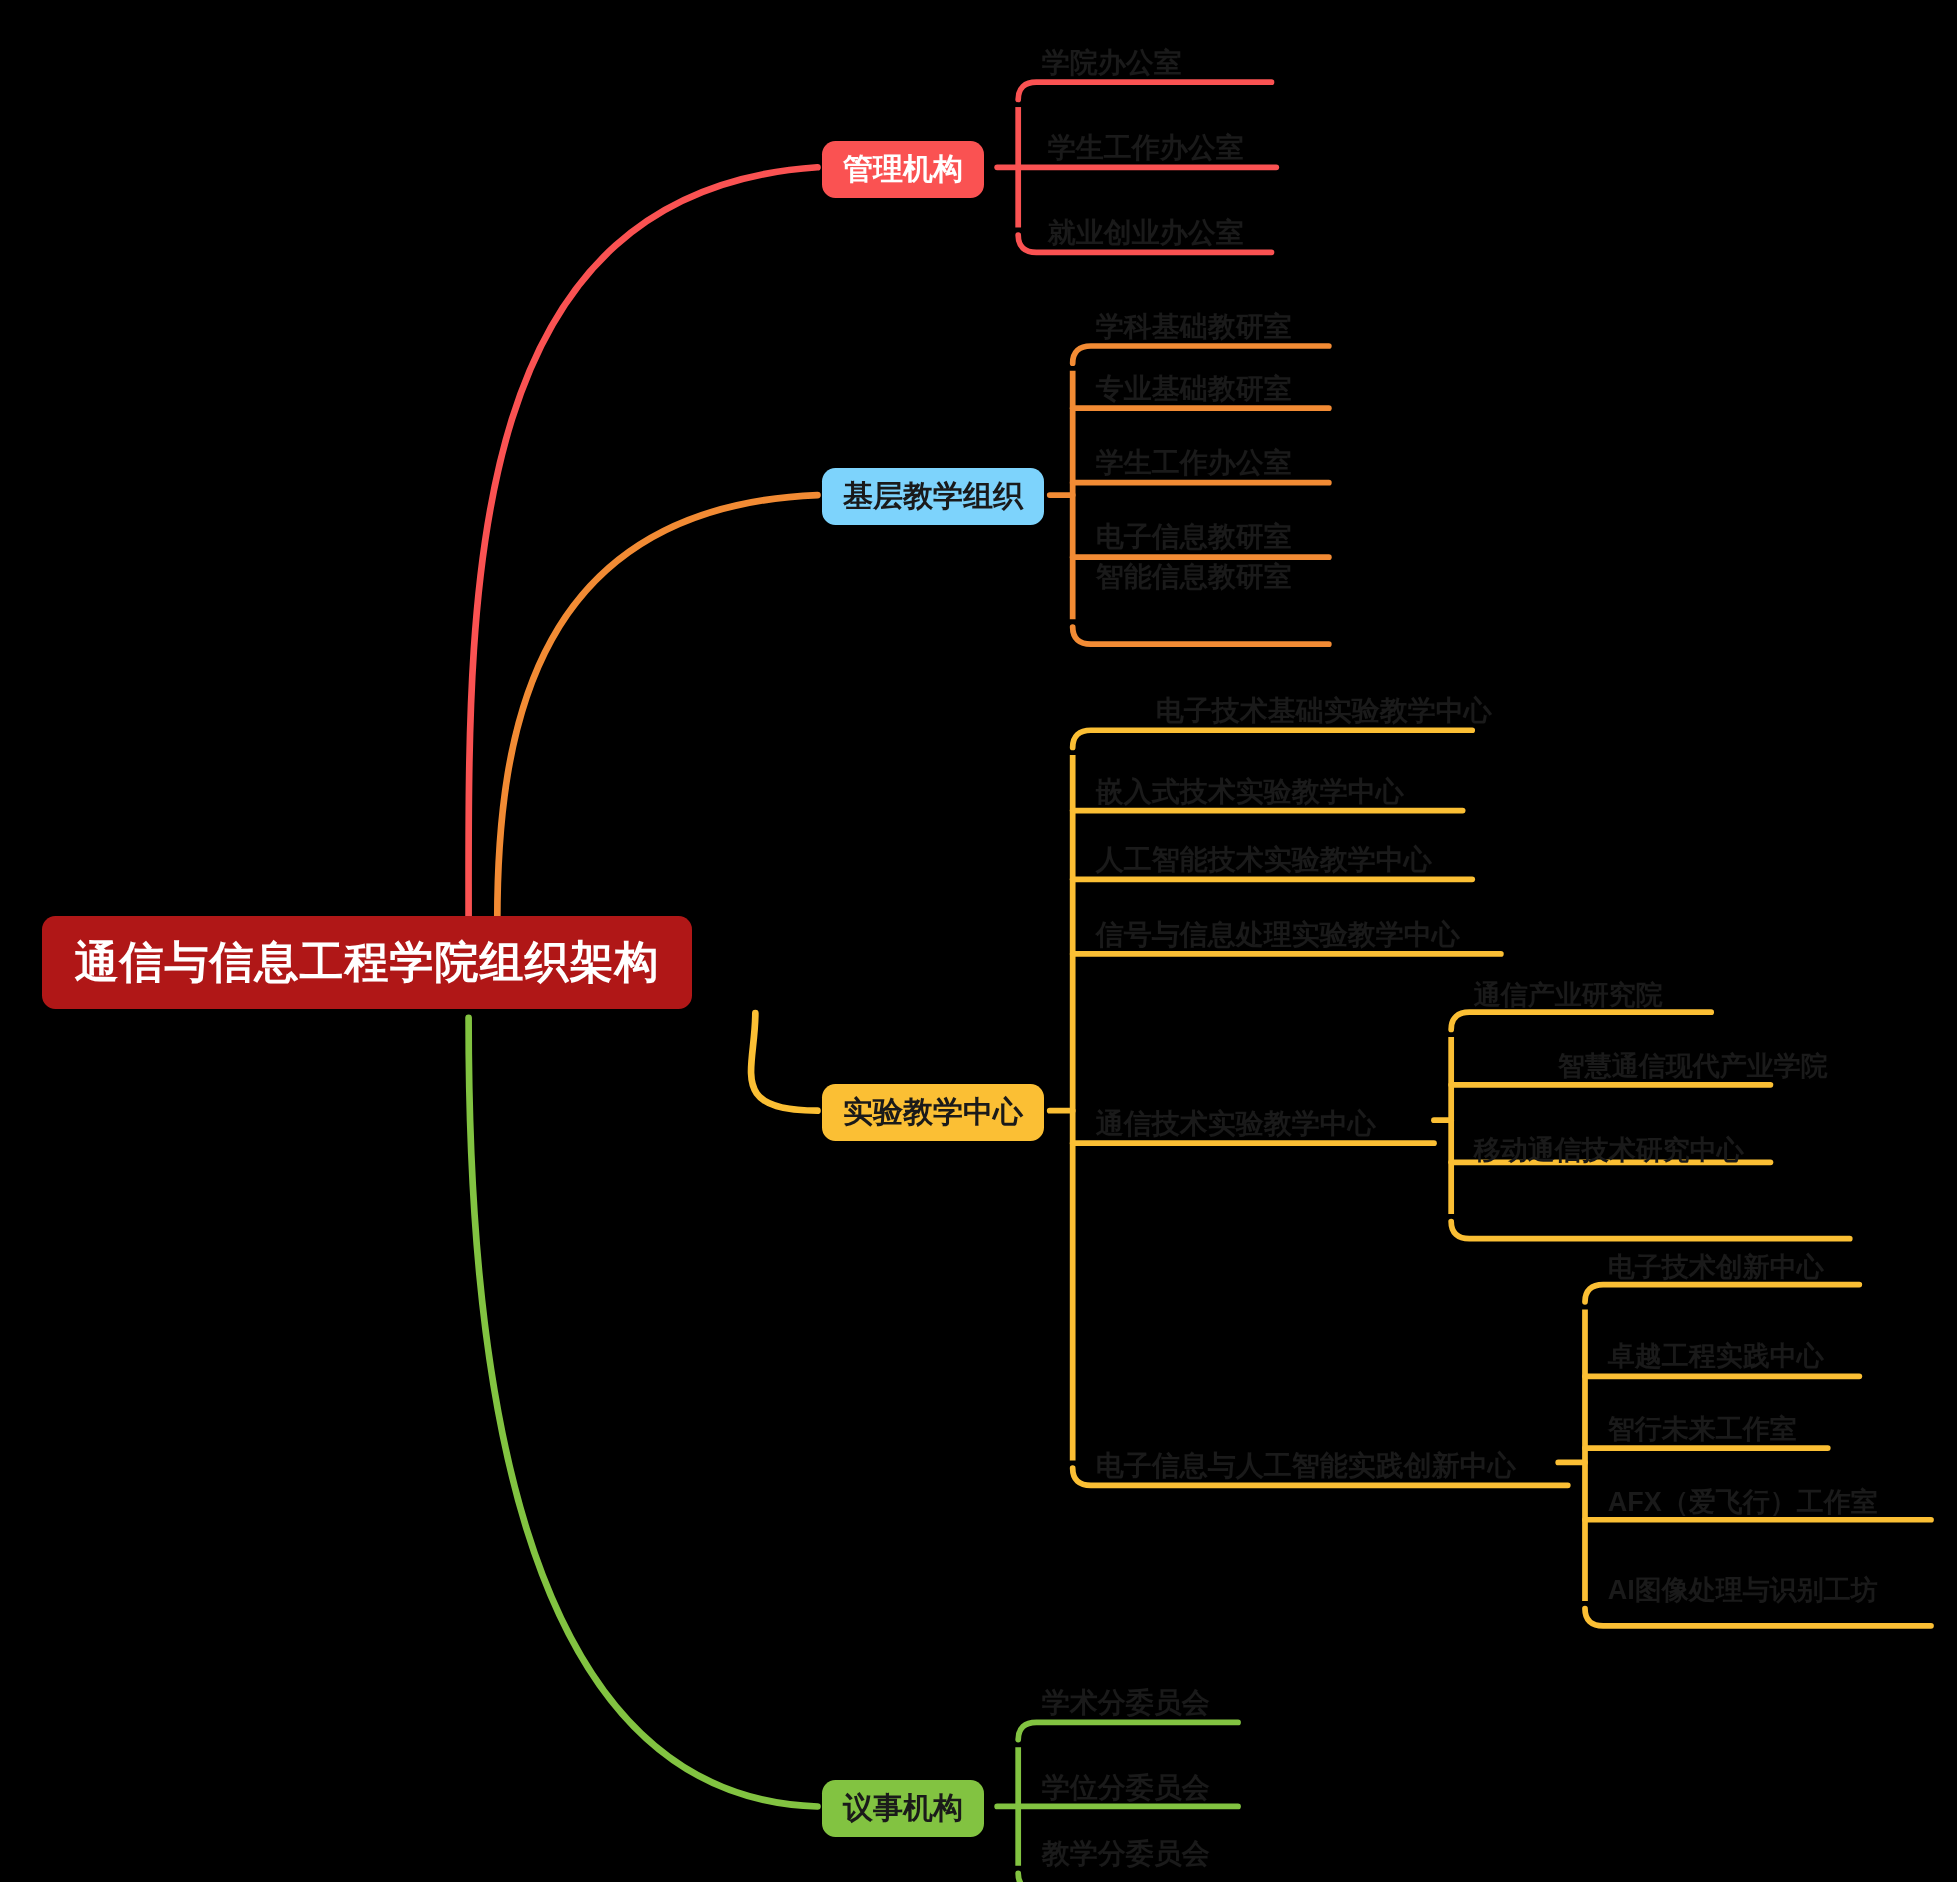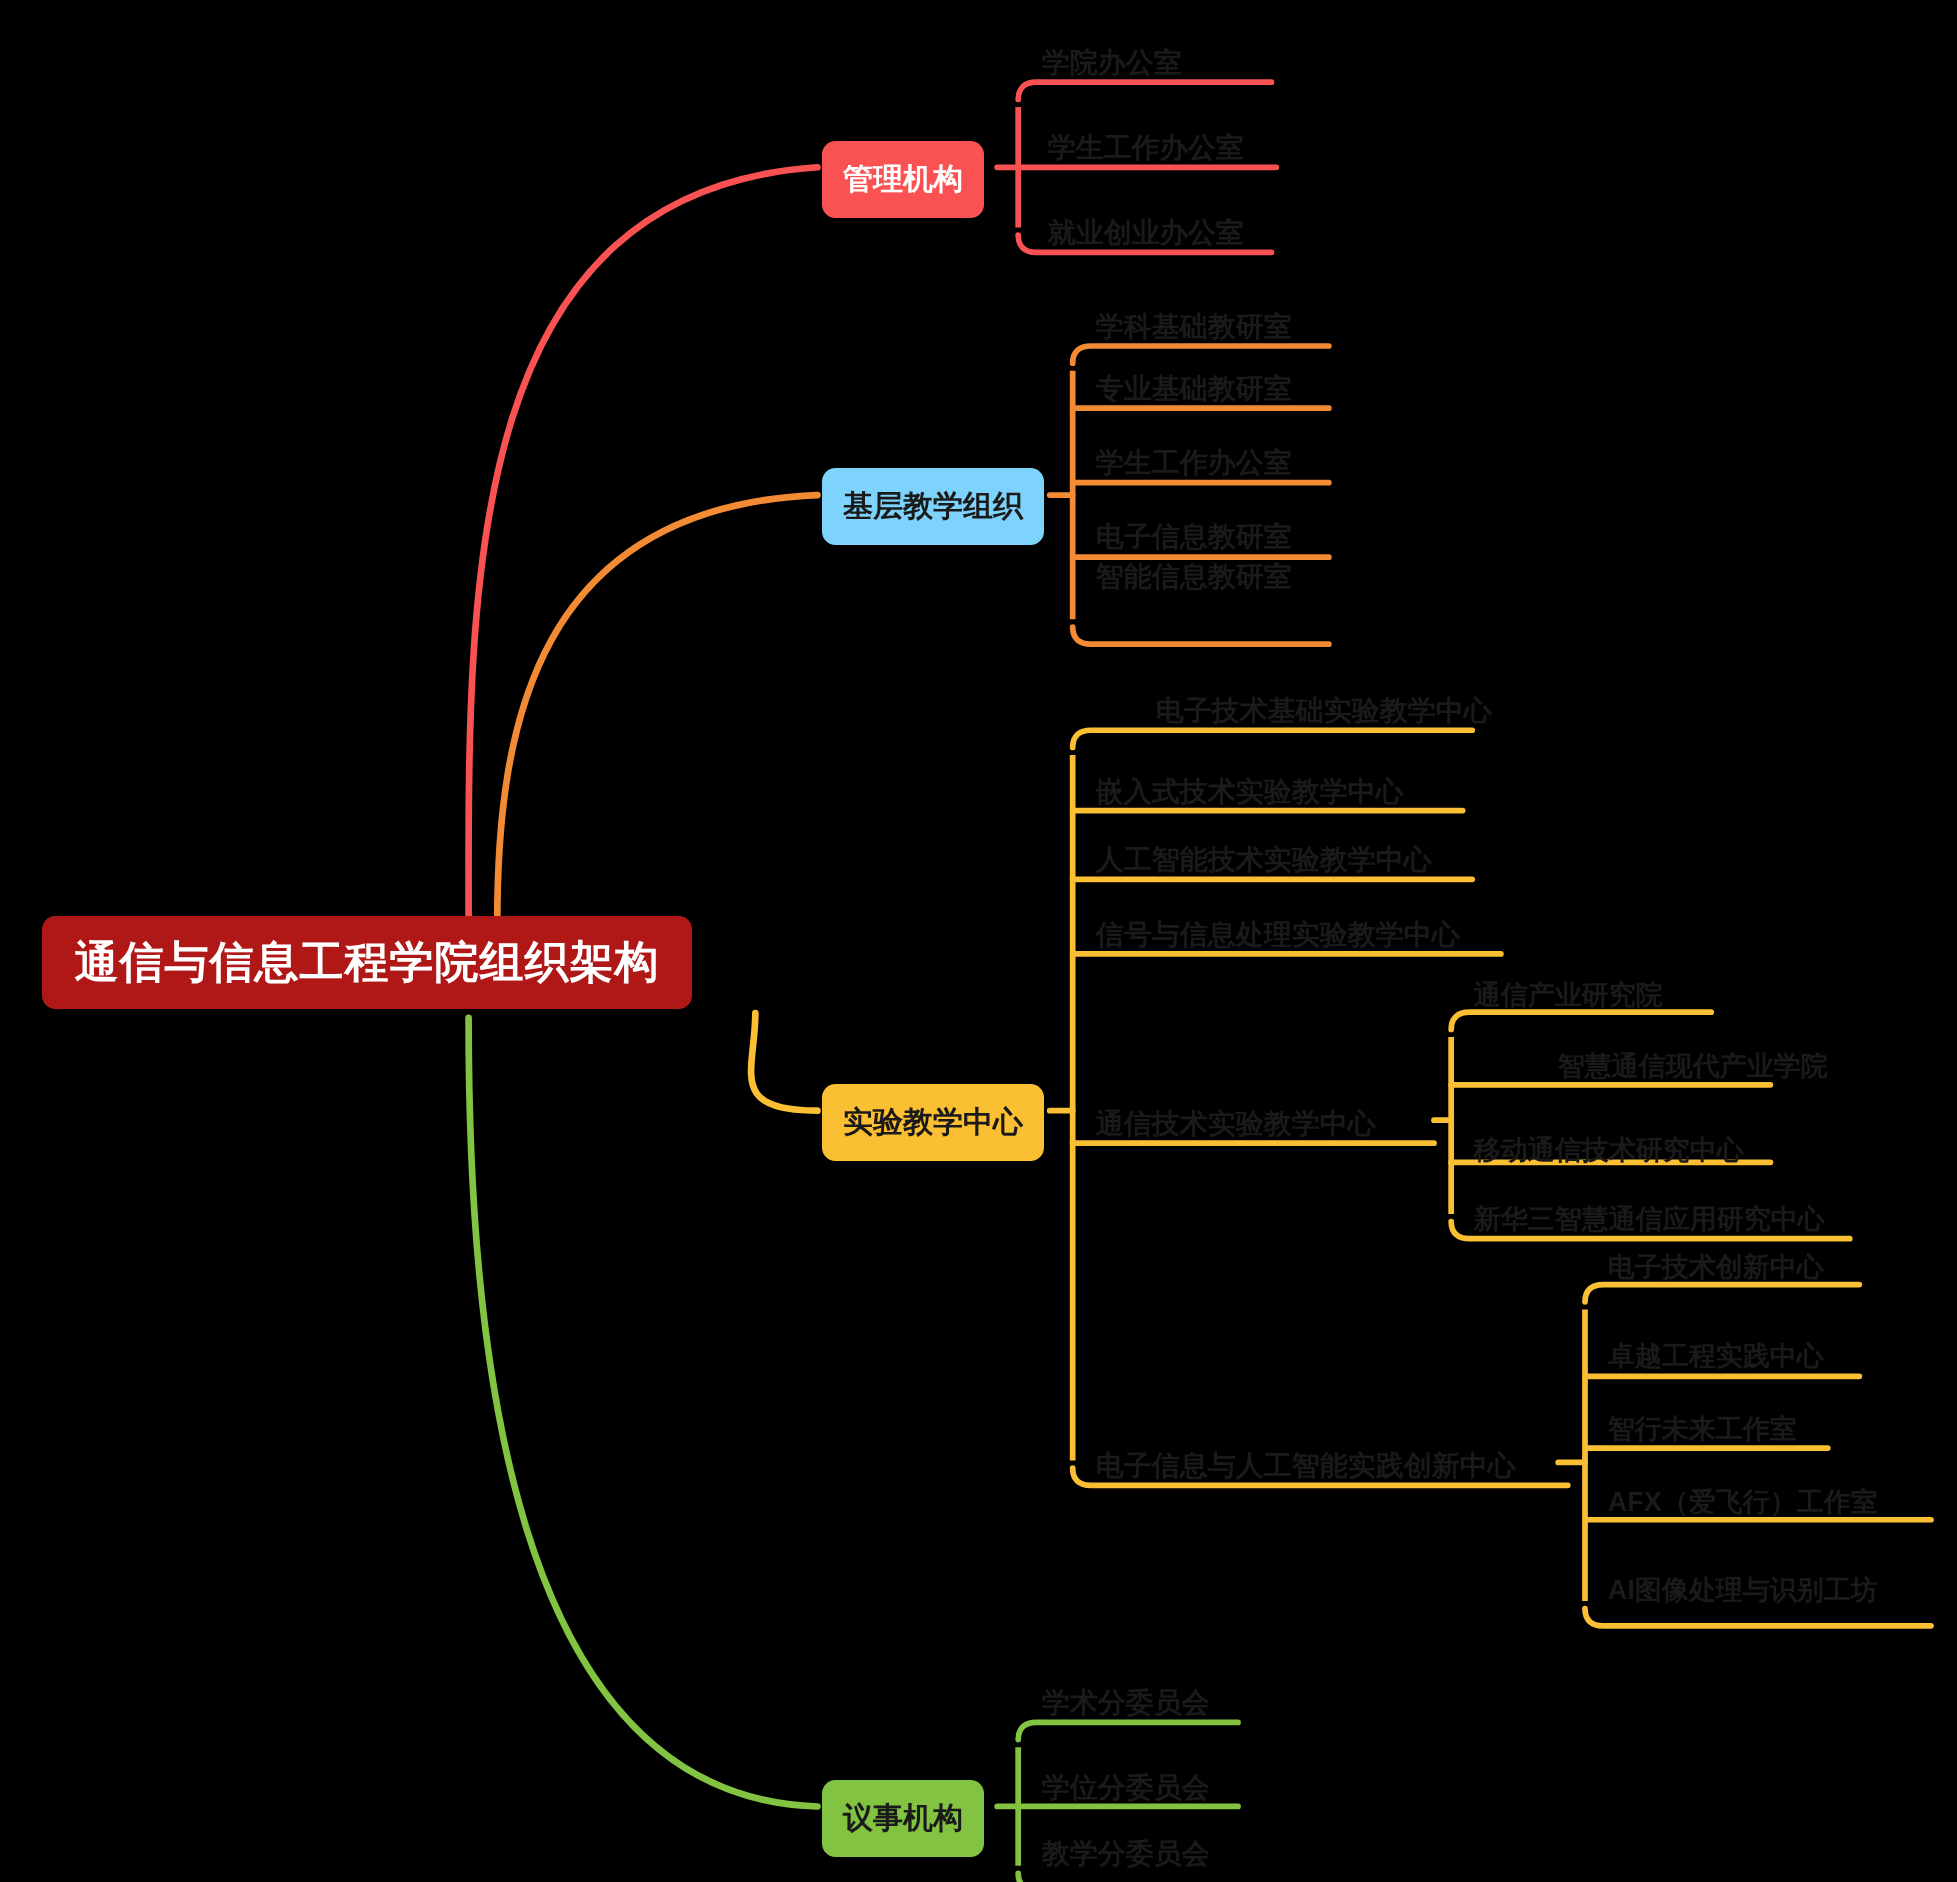--- a/index.html
+++ b/index.html
@@ -37,21 +37,21 @@
   }
   .root-node {
     border-radius: 13.4px;
     padding: 17px 32.5px;
     font-size: 44px;
     font-weight: bold;
     letter-spacing: 1px;
   }
   .branch-node {
     border-radius: 13.4px;
-    padding: 18px 21px;
+    padding: 8px 21px;
     font-size: 30px;
     font-weight: bold;
   }
   .leaf-node {
     font-size: 28px;
     font-weight: bold;
     color: #1a1a1a;
     padding: 3.8px 5.7px;
   }
   .leaf-node.l3 {
@@ -178,23 +178,20 @@
 
   <div class="node leaf-node l3" style="left:1468px; top:973px;">
     <span>通信产业研究院</span>
   </div>
   <div class="node leaf-node l3" style="left:1552px; top:1044px;">
     <span>智慧通信现代产业学院</span>
   </div>
   <div class="node leaf-node l3" style="left:1468px; top:1120px;margin-top:8px;">
     <span>移动通信技术研究中心</span>
   </div>
-  <div class="node leaf-node l3" style="left:1468px; top:1197px;">
-    <span>新华三智慧通信应用研究中心</span>
-  </div>
 
   <div class="node leaf-node l3" style="left:1602px; top:1245px;">
     <span>电子技术创新中心</span>
   </div>
   <div class="node leaf-node l3" style="left:1602px; top:1334px;">
     <span>卓越工程实践中心</span>
   </div>
   <div class="node leaf-node l3" style="left:1602px; top:1407px;">
     <span>智行未来工作室</span>
   </div>

